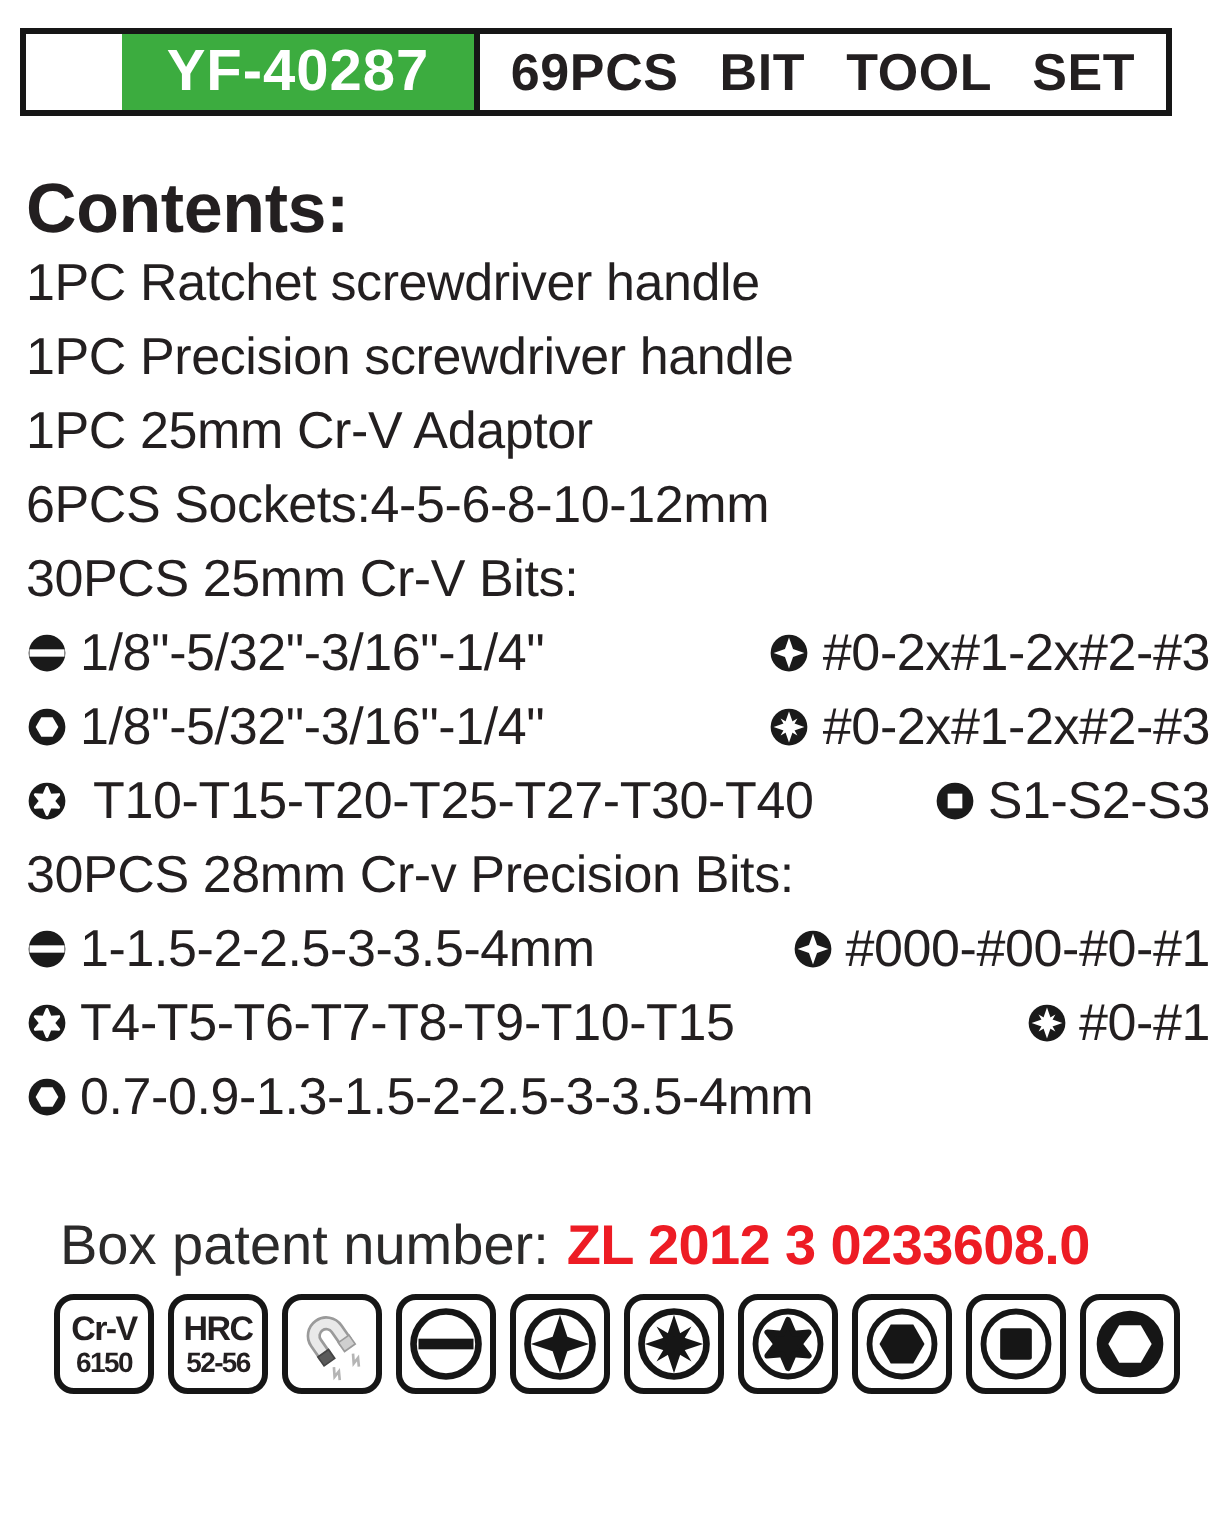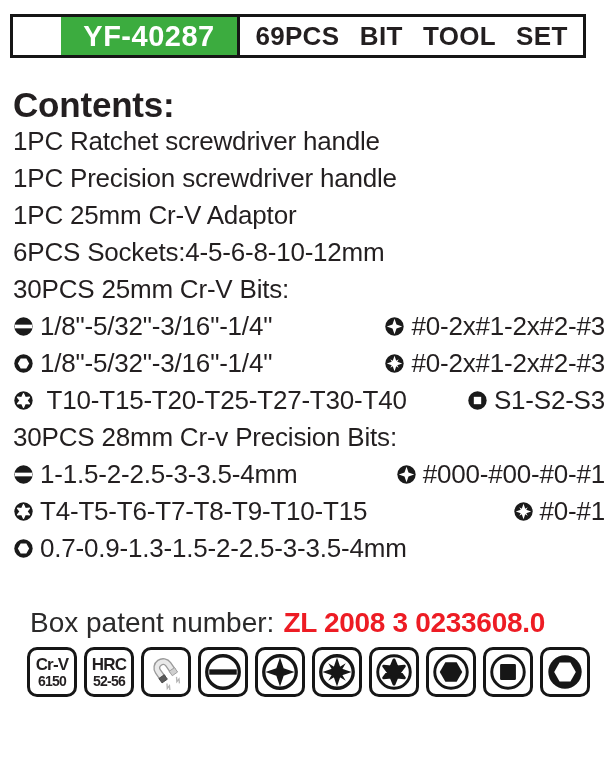--- a/index.html
+++ b/index.html
@@ -146,21 +146,21 @@
           <circle cx="12" cy="12" r="10.5" fill="#1a1a1a"></circle>
           <polygon fill="#fff" points="18.5,12 15.25,17.63 8.75,17.63 5.5,12 8.75,6.37 15.25,6.37"></polygon>
         </svg>
       <span>0.7-0.9-1.3-1.5-2-2.5-3-3.5-4mm</span>
     </span>
   </div>
 </div>
 
 <div class="patent">
   <span>Box patent number:</span>
-  <span class="num">ZL 2008 3 0233608.0</span>
+  <span class="num">ZL 2012 3 0233608.0</span>
 </div>
 
 <div class="badges">
 
   <div class="badge badge-text">
     <span class="bt1">Cr-V</span>
     <span class="bt2">6150</span>
   </div>
 
   <div class="badge badge-text">

